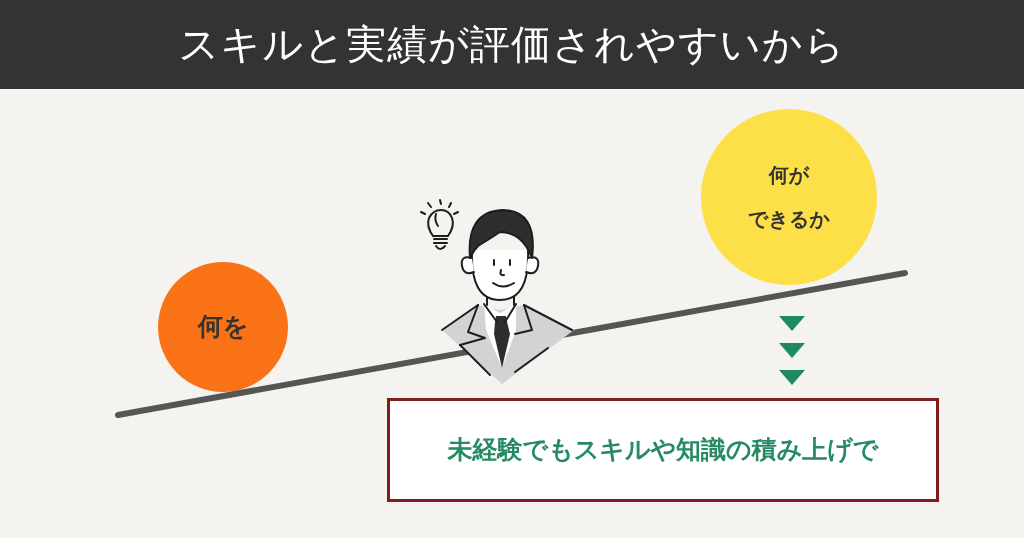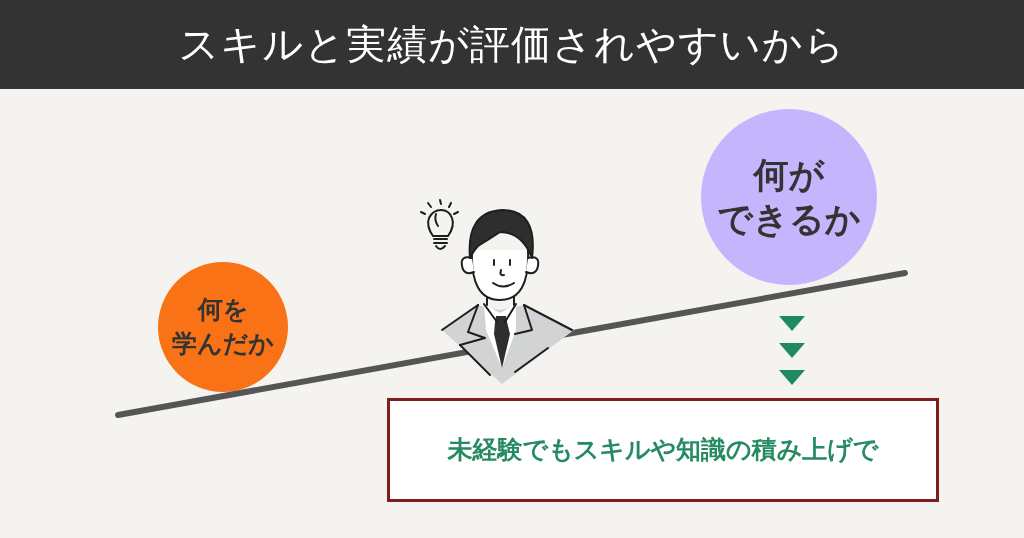--- a/index.html
+++ b/index.html
@@ -22,42 +22,41 @@
     position: absolute; border-radius: 50%;
     display: flex; flex-direction: column; align-items: center; justify-content: center;
     color: #333333; font-weight: bold; text-align: center;
   }
   .circle-small {
     left: 158px; top: 262px; width: 130px; height: 130px;
     background: #f97316; font-size: 25px; line-height: 34px;
   }
   .circle-large {
     left: 701px; top: 109px; width: 176px; height: 176px;
-    background: #c4b5fd; font-size: 35px; line-height: 44px;
+    background: #fde047; font-size: 20px; line-height: 44px;
   }
   .result-box {
     position: absolute; left: 387px; top: 398px; width: 546px; height: 98px;
     background: #ffffff; border: 3px solid #7f1d1d;
     display: flex; flex-direction: column; align-items: center; justify-content: center;
     color: #268a63; font-weight: bold; font-size: 25px; line-height: 38px;
   }
   svg { position: absolute; left: 0; top: 0; }
 </style>
 </head>
 <body>
 
 <div class="header">
   <span class="header-title">スキルと実績が評価されやすいから</span>
 </div>
 
 <div class="stage">
 
   <div class="circle circle-small">
     <span>何を</span>
-    <span>学んだか</span>
   </div>
 
   <div class="circle circle-large">
     <span>何が</span>
     <span>できるか</span>
   </div>
 
   <svg width="1024" height="538" viewBox="0 0 1024 538">
 
     <line x1="118" y1="415" x2="905" y2="273" stroke="#555555" stroke-width="6" stroke-linecap="round"></line>

